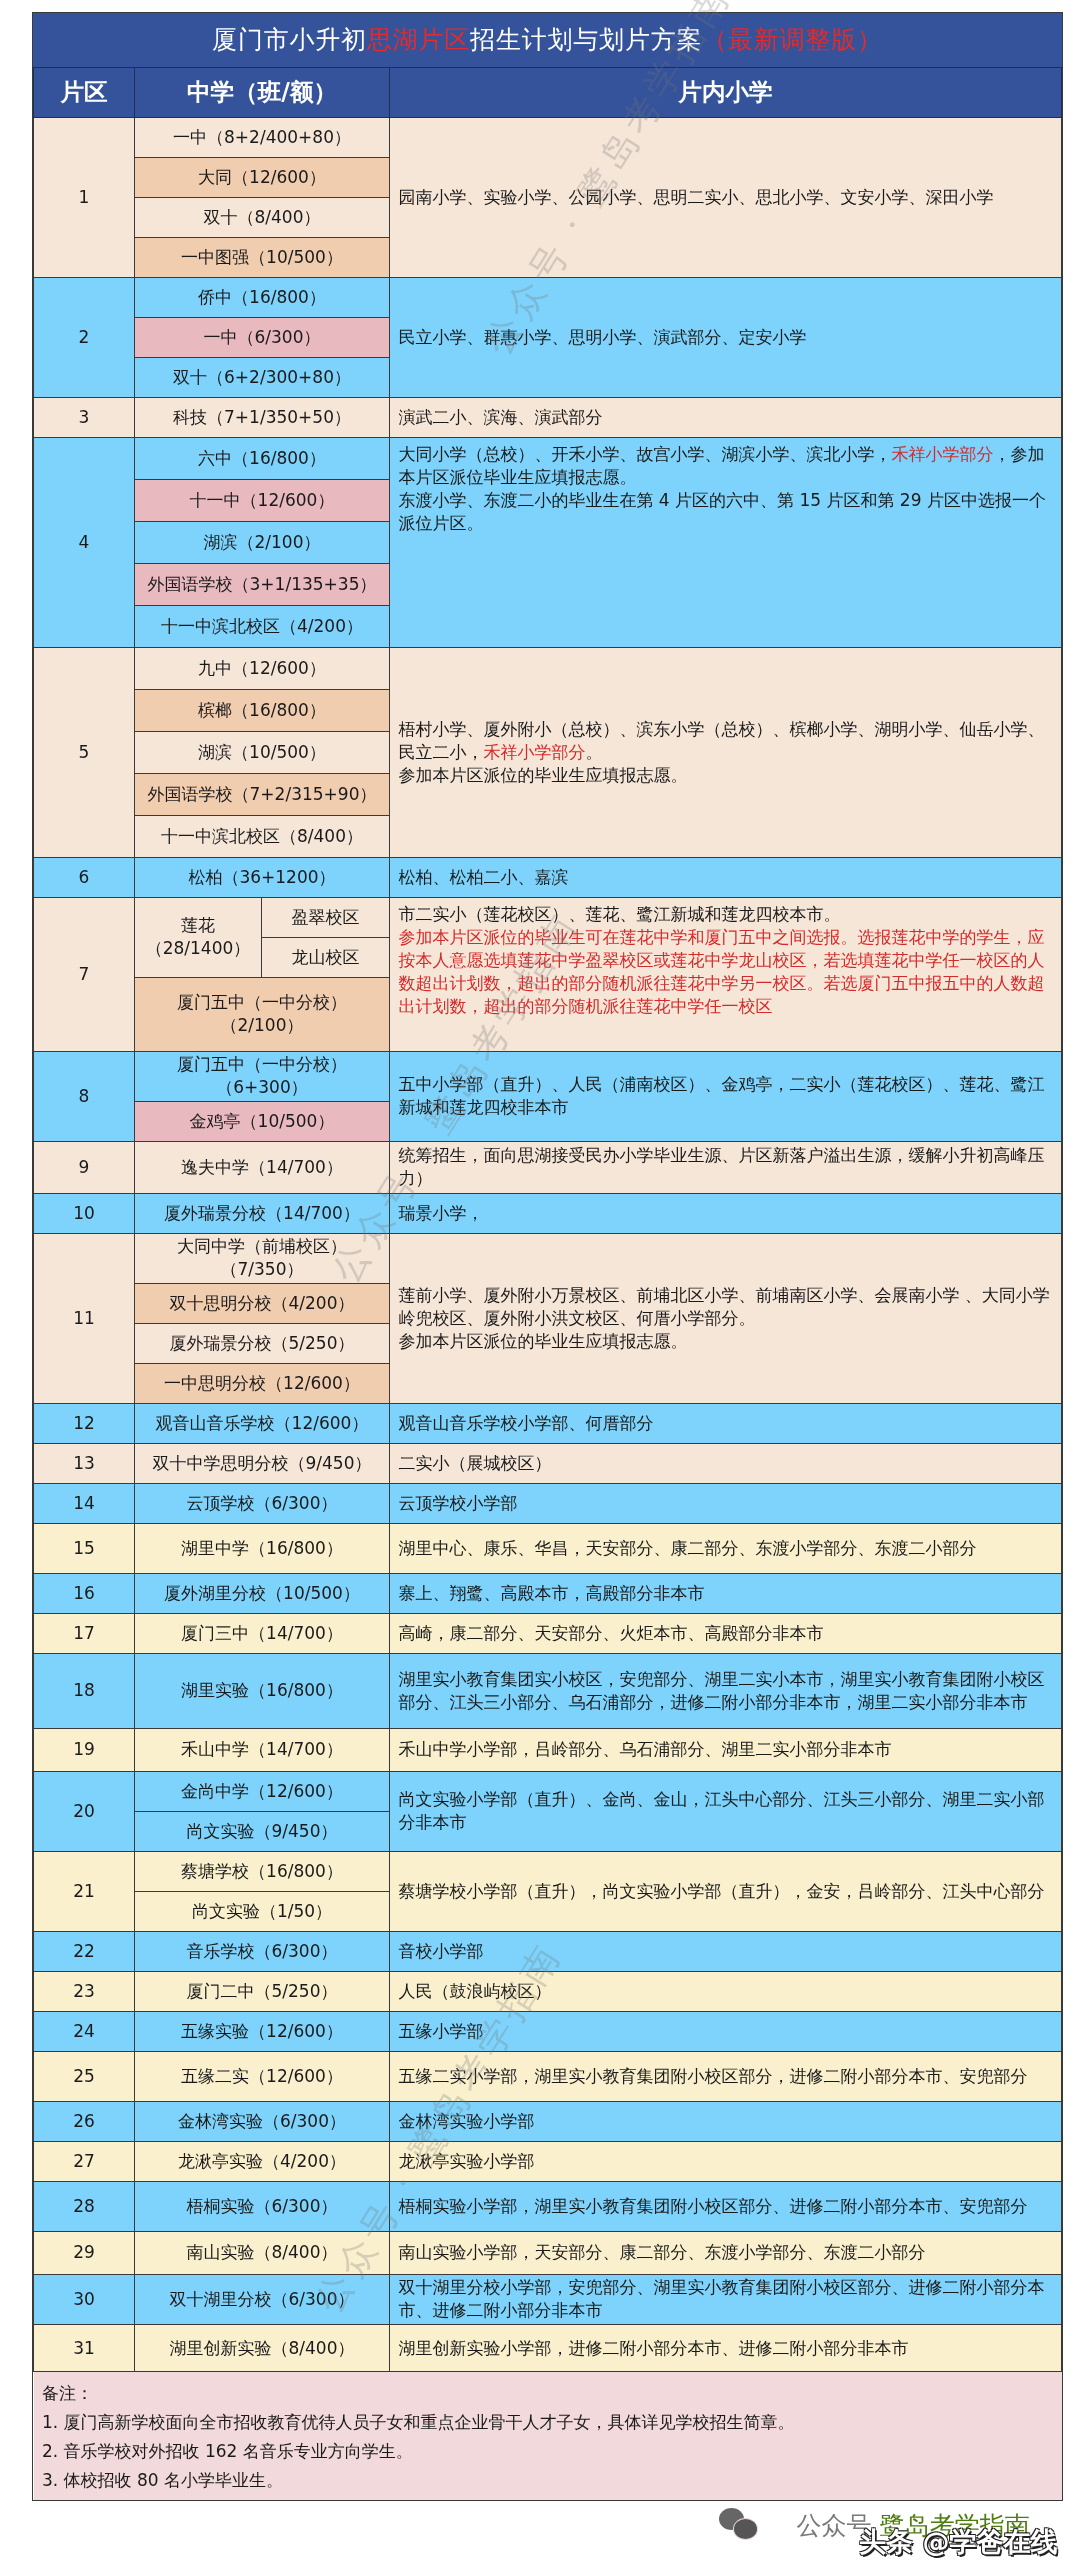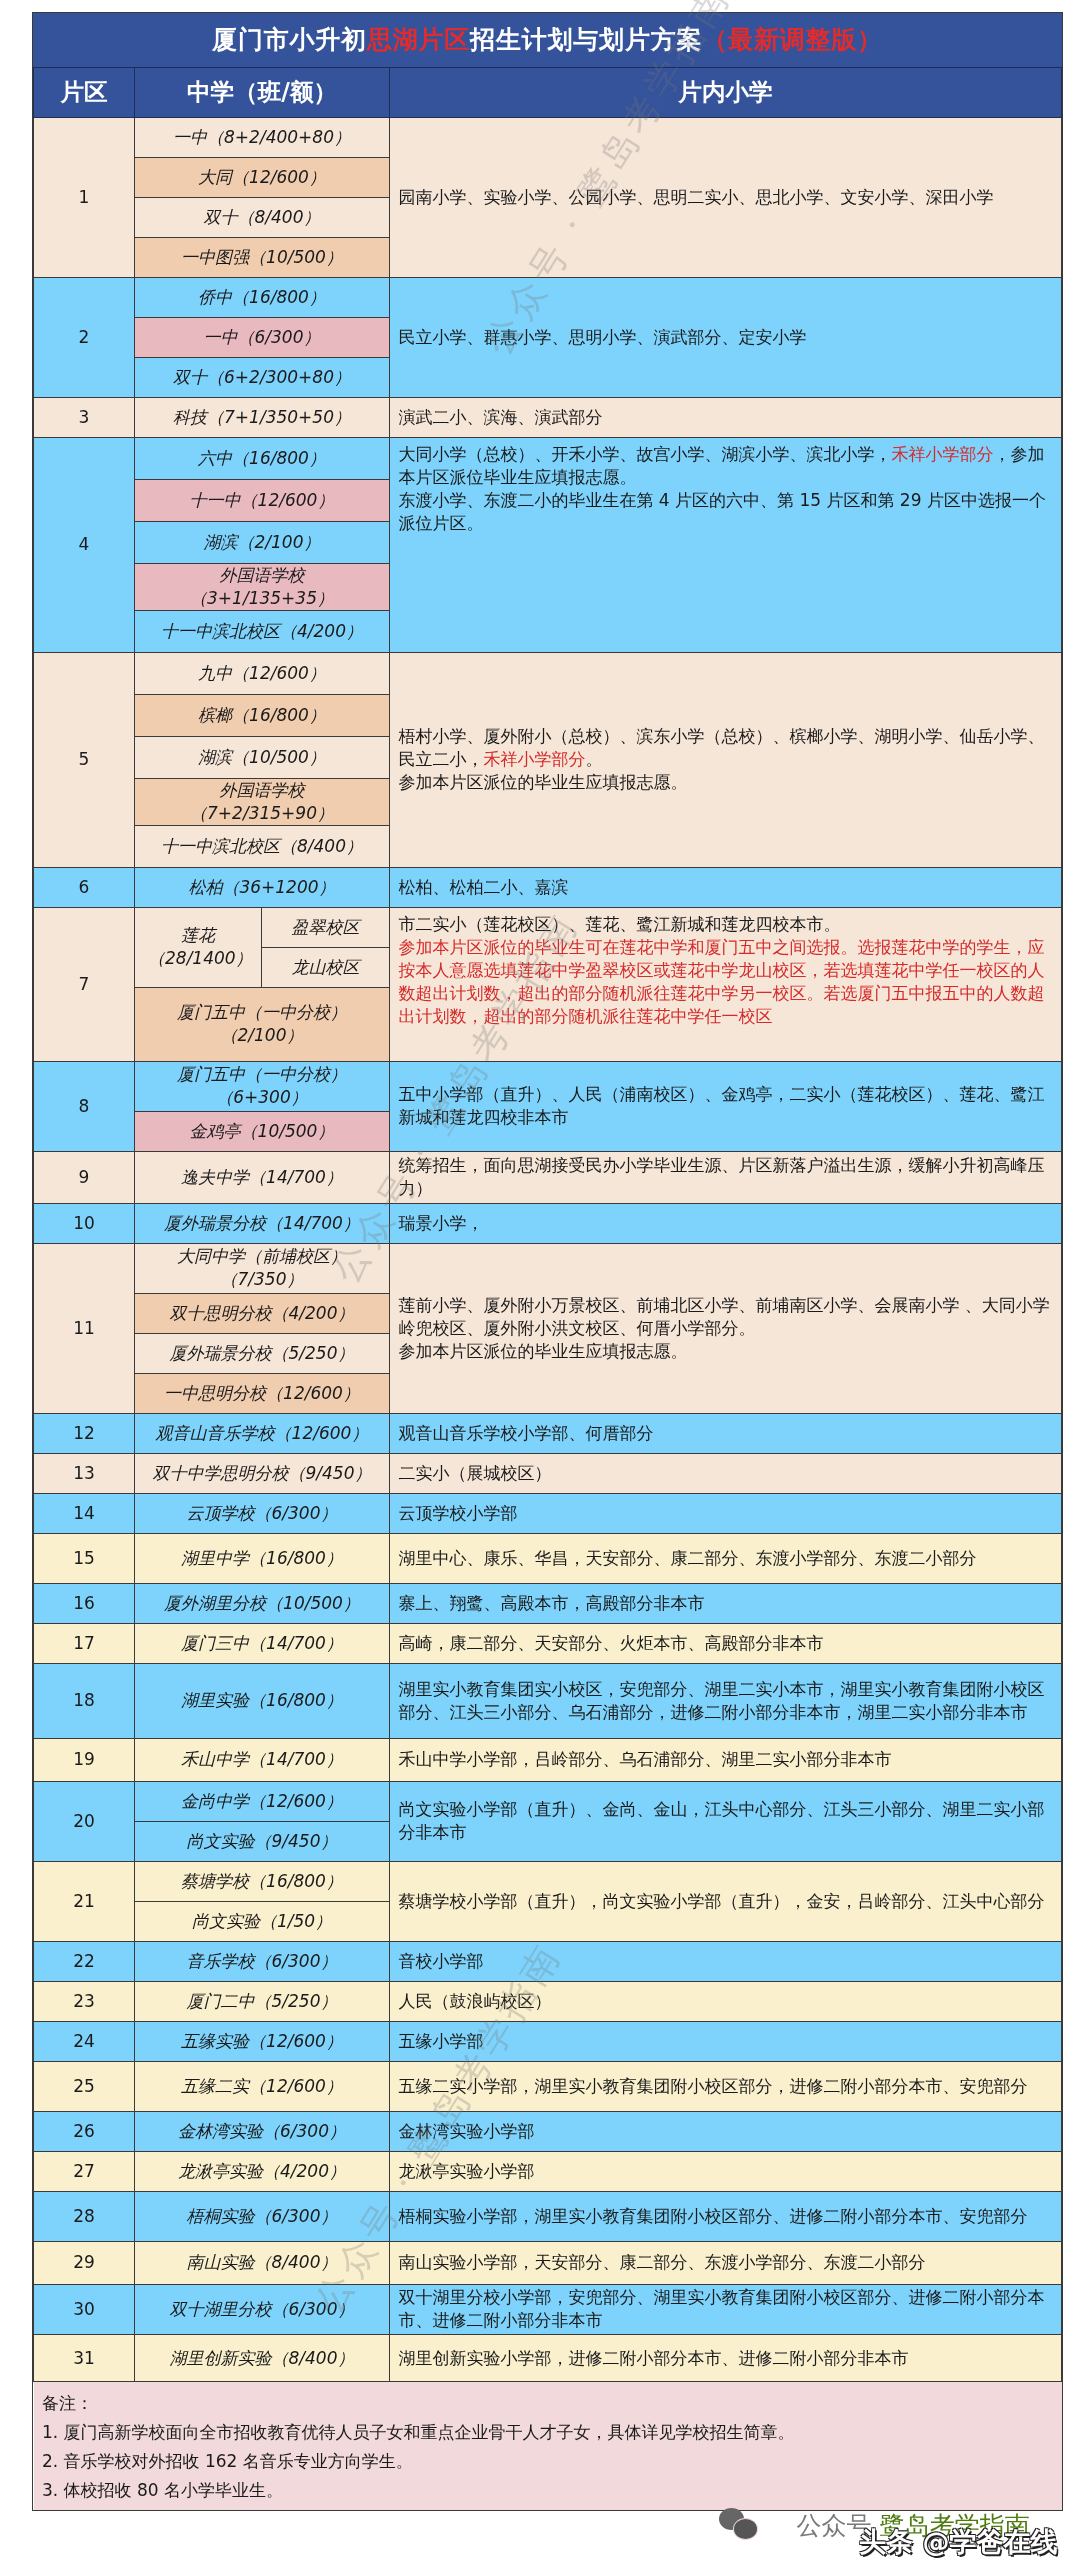--- a/index.html
+++ b/index.html
@@ -1,25 +1,25 @@
 <!DOCTYPE html>
 <html style="font-size:13.5px"><head>
 <meta charset="utf-8">
 <style>
   html,body{margin:0;padding:0;background:#ffffff;}
   body{width:1080px;height:2576px;position:relative;overflow:hidden;font-family:"DejaVu Sans","Liberation Sans",sans-serif;color:#1a1a1a;}
   .sheet{position:absolute;left:32px;top:11.8px;width:1031px;border:1.7px solid #3a3a3a;box-sizing:border-box;}
-  .title{height:54px;background:#34539a;color:#fff;font-family:"DejaVu Serif","Liberation Serif",serif;font-weight:bold;font-size:25px;display:flex;align-items:center;justify-content:center;border-bottom:1.7px solid #1e2e55;letter-spacing:0.8px;}
+  .title{height:54px;background:#34539a;color:#fff;font-family:"DejaVu Serif","Liberation Serif",serif;font-weight:normal;font-size:25px;display:flex;align-items:center;justify-content:center;border-bottom:1.7px solid #1e2e55;letter-spacing:0.8px;}
   .title .red{color:#e32b2b;}
   table{border-collapse:collapse;width:100%;table-layout:fixed;}
   td,th{border:1.7px solid #3a3a3a;padding:0;font-size:17px;line-height:23px;}
   th{background:#34539a;color:#fff;height:49px;font-family:"DejaVu Serif","Liberation Serif",serif;font-size:23.6px;font-weight:bold;border-color:#1e2e55;}
   tr:first-child th{border-top:none;}
   td.num{text-align:center;}
-  td.school{text-align:center;height:39px;padding:0 13px;font-style:italic;}
+  td.school{text-align:center;height:39px;padding:0 3px;}
   td.primary{text-align:left;padding:1.7px 6.8px 1.7px 8.4px;vertical-align:middle;}
   td.primary.top{vertical-align:top;padding-top:5px;}
   .red{color:#d42a2a;}
   .bg-beige{background:#f6e6d8;}
   .bg-peach{background:#f1cdb0;}
   .bg-pink{background:#7dd3fc;}
   .bg-rose{background:#e9b9c0;}
   .bg-yellow{background:#faf0cd;}
   td.notes{background:#f2d9dc;padding:6.8px 8.4px 5px 8.4px;line-height:29px;font-size:17px;border-bottom:none;border-left:none;border-right:none;}
   .wm{position:absolute;color:rgba(120,120,120,0.28);font-size:37px;font-family:"DejaVu Serif",serif;transform:rotate(-58deg);transform-origin:left top;white-space:nowrap;pointer-events:none;letter-spacing:5px;}

